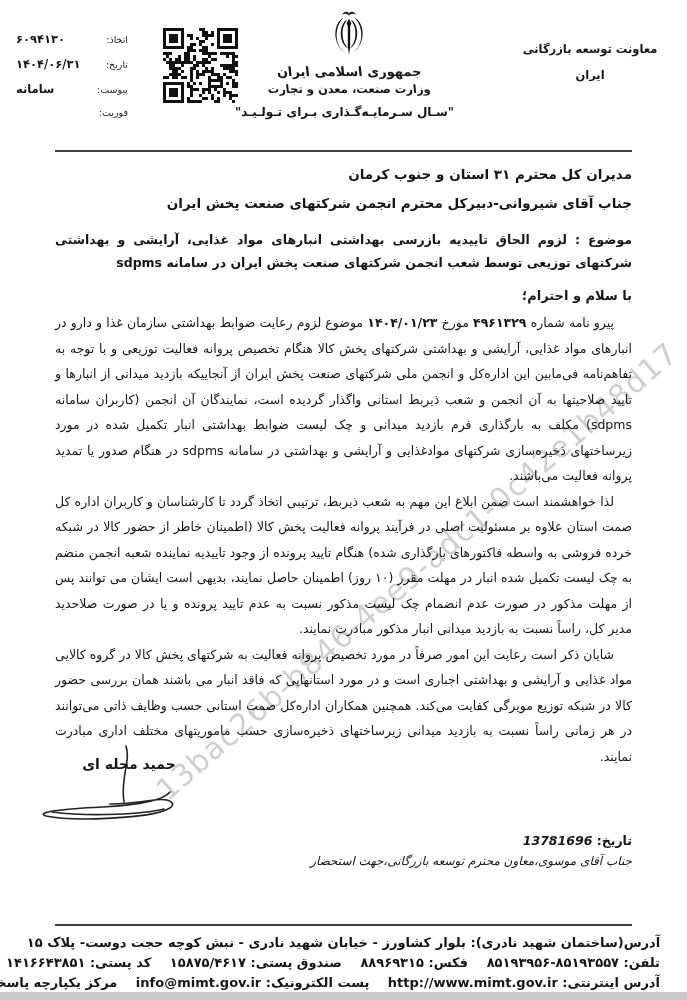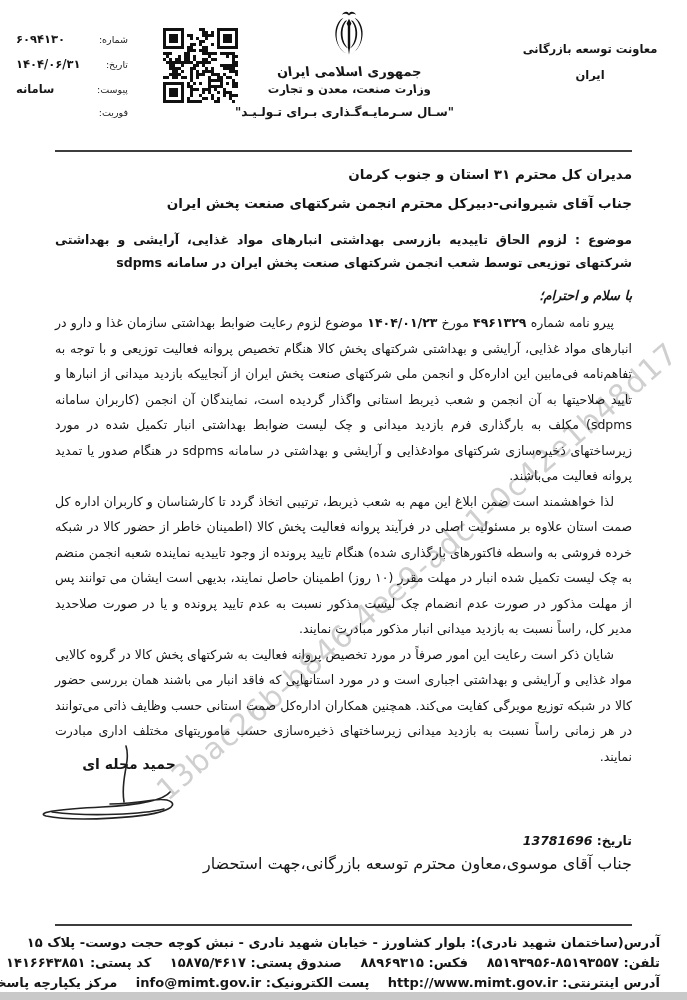--- a/index.html
+++ b/index.html
@@ -36,52 +36,52 @@
   .org div{font-size:11.5px;font-weight:bold;line-height:26px;}
 
   .rule{position:absolute;right:55px;left:55px;border-top:2px solid #3d3d3d;z-index:2;}
   .rule-top{top:150px;}
   .rule-bottom{top:924px;}
 
   
   .content{position:absolute;top:160px;right:55px;left:55px;z-index:1;}
   .recipient{margin:0;font-size:13.5px;font-weight:bold;line-height:29px;}
   .subject{margin:10px 0 14px 0;font-size:12.5px;font-weight:bold;line-height:23px;text-align:justify;}
-  .salutation{margin:0 0 7px 0;font-size:13px;font-weight:bold;font-style:italic;}
+  .salutation{margin:0 0 7px 0;font-size:13px;font-weight:bold;}
   .para{margin:0;font-size:12.5px;line-height:25.5px;text-align:justify;text-indent:18px;}
   .para b{font-weight:bold;}
 
   
   .sig{position:absolute;left:22px;top:756px;width:190px;z-index:2;}
   .sig-name{font-size:14px;font-weight:bold;text-align:center;width:150px;margin-right:8px;}
   .sig-scribble{position:absolute;left:0;top:-16px;width:180px;height:90px;}
 
   
   .copy-block{position:absolute;right:55px;left:55px;top:833px;z-index:1;}
   .copy-line1{margin:0;font-size:12.5px;font-weight:bold;}
   .copy-number{font-style:italic;direction:ltr;unicode-bidi:embed;}
-  .copy-line2{margin:6px 0 0 0;font-size:16px;}
+  .copy-line2{margin:6px 0 0 0;font-size:12px;font-style:italic;}
 
   
   .footer{position:absolute;top:933px;right:20px;left:20px;text-align:center;z-index:1;}
   .f-line{font-size:13px;font-weight:bold;line-height:20px;white-space:nowrap;}
   .f-item{margin:0 7px;}
   .ltr{direction:ltr;unicode-bidi:embed;}
   .bottom-band{position:absolute;left:0;right:0;top:992px;height:8px;background:#c9c9c9;z-index:3;}
 </style>
 </head>
 <body>
 
 <div class="page">
 
   <div class="watermark">13bac26b-b846-4ee9-adc1-0c42e1b48d17</div>
 
   <div class="meta">
     <div class="meta-row">
-      <span class="meta-label">شماره:</span>
+      <span class="meta-label">اتخاذ:</span>
       <span class="meta-value">۶۰۹۴۱۳۰</span>
     </div>
     <div class="meta-row">
       <span class="meta-label">تاریخ:</span>
       <span class="meta-value">۱۴۰۴/۰۶/۳۱</span>
     </div>
     <div class="meta-row">
       <span class="meta-label">پیوست:</span>
       <span class="meta-value">سامانه</span>
     </div>

